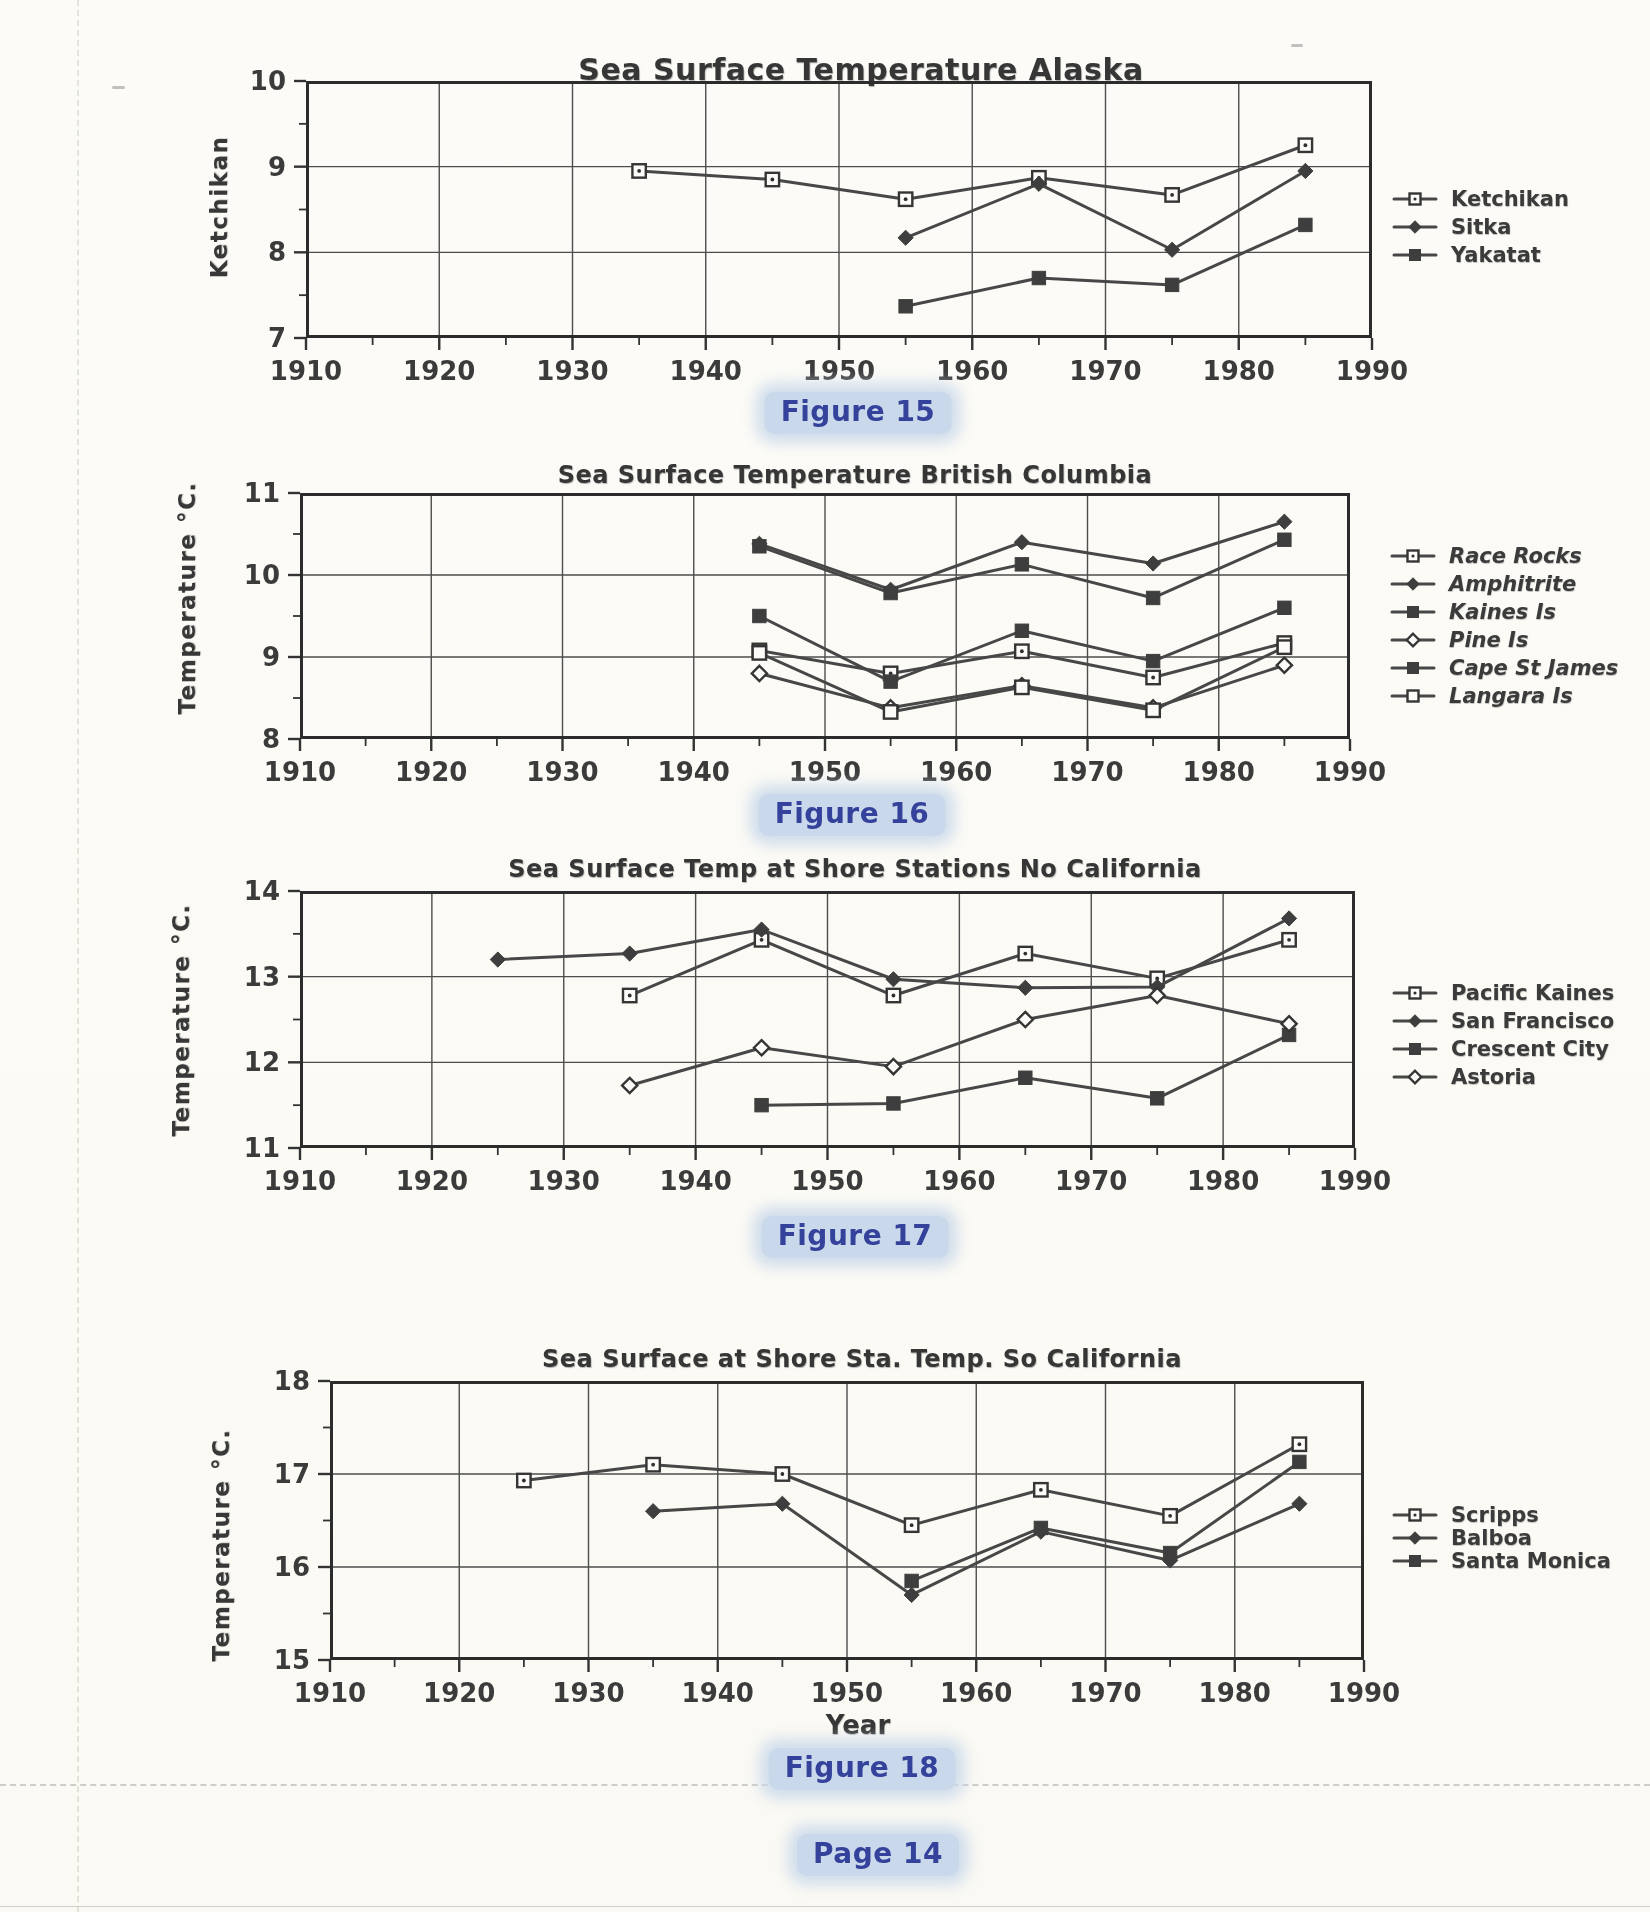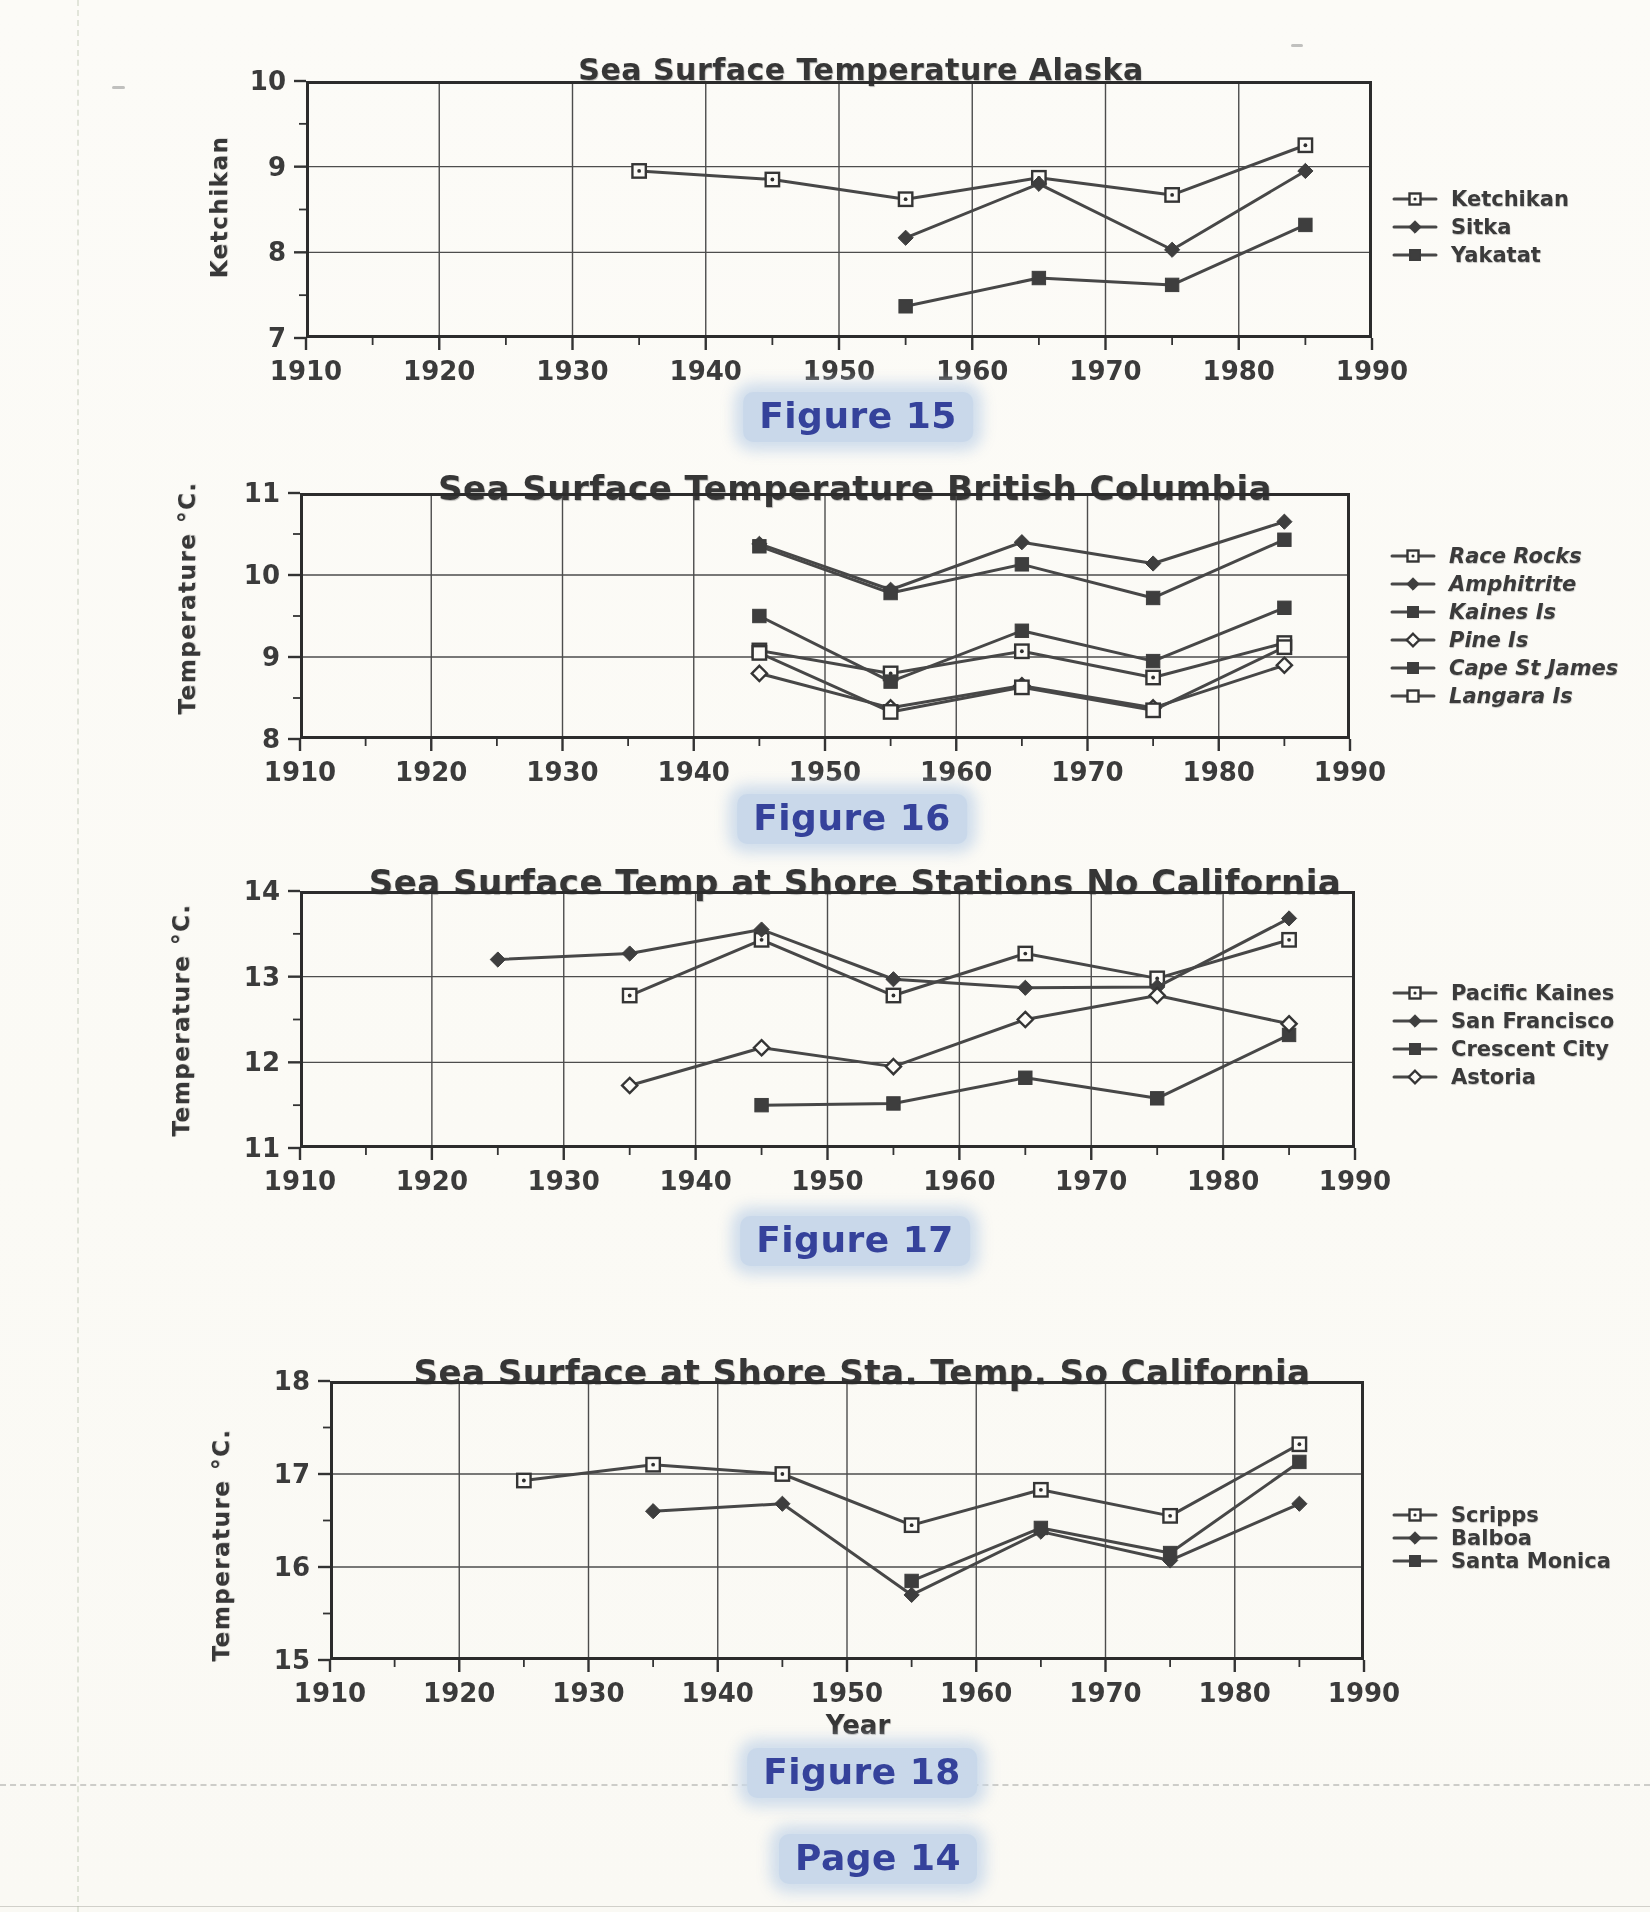--- a/index.html
+++ b/index.html
@@ -22,40 +22,40 @@
     position:absolute;left:0;width:1650px;height:0;
     border-top:2px dashed rgba(150,150,148,0.45);
   }
   .scan-bottom{
     position:absolute;left:0;top:1906px;width:1650px;height:0;
     border-top:1px solid rgba(175,175,168,0.55);
   }
   
   .fig-title{
     position:absolute;text-align:center;
-    font-weight:700;font-size:34px;line-height:1.1;
+    font-weight:700;font-size:24px;line-height:1.1;
     color:#363636;letter-spacing:0.5px;white-space:nowrap;
     text-shadow:0.7px 0.7px 0.9px rgba(90,90,90,0.45);
   }
   .fig-title.big{font-size:30px;}
   .fig-ylabel{
     position:absolute;transform:translate(-50%,-50%) rotate(-90deg);
     transform-origin:center;
     font-weight:700;font-size:23px;letter-spacing:1.5px;
     color:#383838;white-space:nowrap;
     text-shadow:0.6px 0.6px 0.8px rgba(90,90,90,0.4);
   }
   .fig-xlabel{
     position:absolute;transform:translateX(-50%);
     font-weight:700;font-size:26px;color:#363636;
     text-shadow:0.6px 0.6px 0.8px rgba(90,90,90,0.4);
   }
   .fig-caption,.page-label{
     position:absolute;transform:translateX(-50%);
-    font-weight:700;font-size:36px;letter-spacing:0.5px;
+    font-weight:700;font-size:28px;letter-spacing:0.5px;
     color:#35429b;background:#c9d8ea;
     padding:3px 16px 6px;border-radius:10px;
     box-shadow:0 0 14px 9px rgba(201,216,234,0.85);
     white-space:nowrap;text-decoration:none;display:inline-block;
   }
   
   svg.plot{position:absolute;overflow:visible;}
   svg.plot text{
     font-family:"DejaVu Sans",sans-serif;font-weight:700;
     font-size:26px;fill:#3b3b3b;

